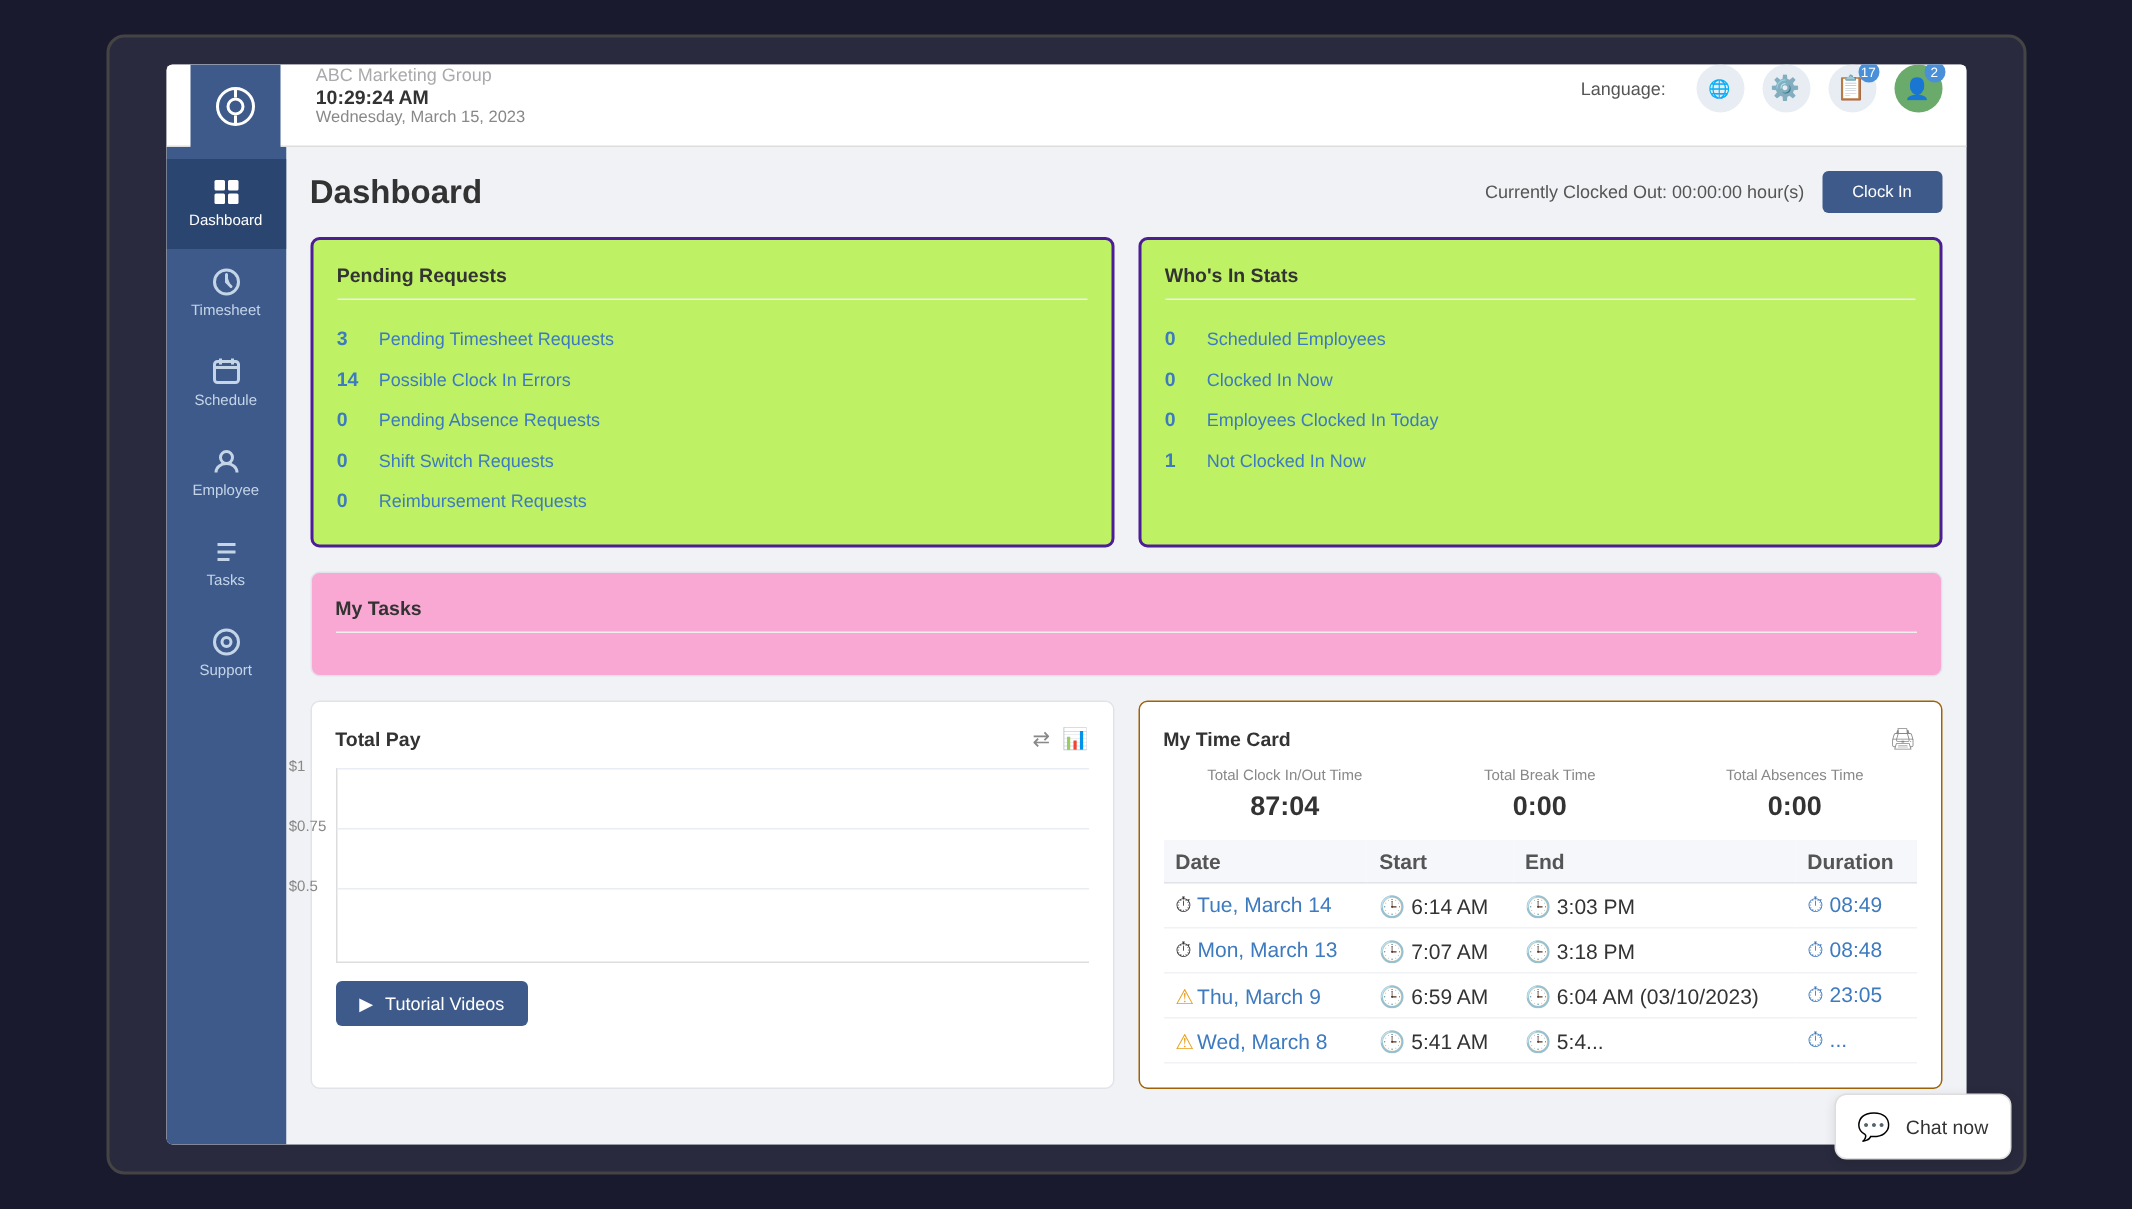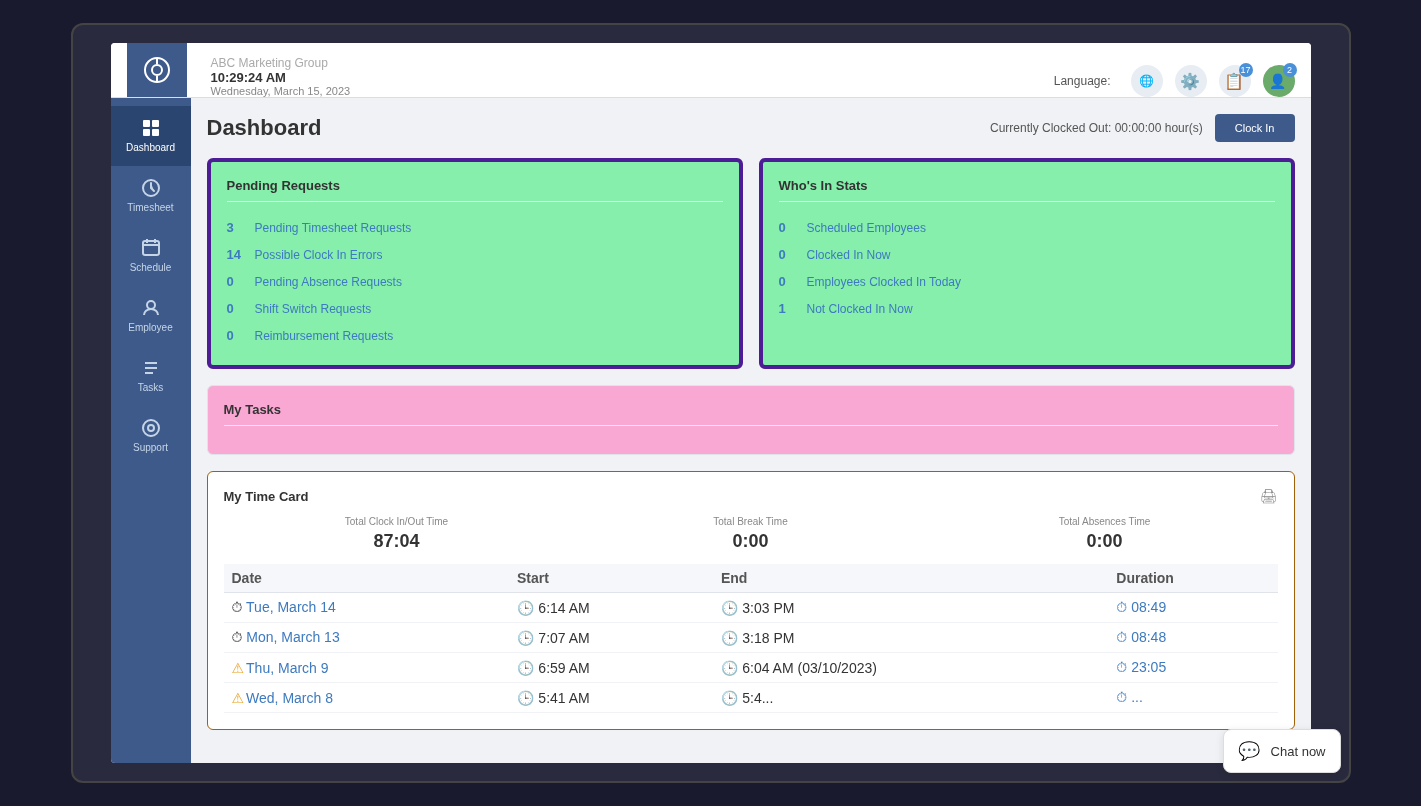--- a/index.html
+++ b/index.html
@@ -2,21 +2,21 @@
 <html><head>
   <meta charset="utf-8">
   <style>
     * { box-sizing: border-box; margin: 0; padding: 0; }
     body { font-family: -apple-system, BlinkMacSystemFont, 'Segoe UI', Arial, sans-serif; background: #1a1a2e; width: 1421px; height: 806px; overflow: hidden; display: flex; align-items: center; justify-content: center; }
 
     .laptop-wrapper { width: 1280px; height: 760px; background: #2a2a3e; border-radius: 12px; border: 2px solid #444; position: relative; display: flex; align-items: center; justify-content: center; }
     .screen { width: 1200px; height: 720px; background: #f0f2f5; border-radius: 4px; overflow: hidden; display: flex; flex-direction: column; }
 
     
-    .topbar { background: #fff; height: 55px; display: flex; align-items: flex-end; padding: 0 16px; border-bottom: 1px solid #ddd; flex-shrink: 0; }
+    .topbar { background: #fff; height: 55px; display: flex; align-items: flex-start; padding: 0 16px; border-bottom: 1px solid #ddd; flex-shrink: 0; }
     .topbar-logo { width: 60px; height: 55px; background: #3d5a8a; display: flex; align-items: center; justify-content: center; margin-right: 16px; flex-shrink: 0; }
     .topbar-logo svg { width: 28px; height: 28px; }
     .topbar-company { font-size: 12px; color: #aaa; font-weight: 500; }
     .topbar-datetime { margin-left: 8px; }
     .topbar-datetime .time { font-size: 13px; color: #333; font-weight: 600; }
     .topbar-datetime .date { font-size: 11px; color: #888; }
     .topbar-spacer { flex: 1; }
     .topbar-right { display: flex; align-items: center; gap: 12px; }
     .topbar-lang { display: flex; align-items: center; gap: 20px; font-size: 12px; color: #555; }
     .topbar-icon { width: 32px; height: 32px; border-radius: 50%; background: #e8edf3; display: flex; align-items: center; justify-content: center; cursor: pointer; position: relative; }
@@ -38,21 +38,21 @@
     .content { flex: 1; background: #f0f2f5; padding: 16px; overflow-y: auto; }
 
     
     .dash-header { display: flex; align-items: center; margin-bottom: 16px; }
     .dash-title { font-size: 22px; font-weight: 600; color: #333; flex: 1; }
     .clock-status { font-size: 12px; color: #555; margin-right: 12px; }
     .clock-in-btn { background: #3d5a8a; color: #fff; border: none; padding: 8px 20px; border-radius: 4px; font-size: 11px; cursor: pointer; font-weight: 500; }
 
     
     .cards-row { display: flex; gap: 16px; margin-bottom: 16px; }
-    .card { background: #86efac; border-radius: 6px; padding: 16px; border: 4px solid #4c1d95; }
+    .card { background: #bef264; border-radius: 6px; padding: 16px; border: 2px solid #4c1d95; }
     .card-half { flex: 1; }
     .card-title { font-size: 13px; font-weight: 600; color: #333; margin-bottom: 12px; border-bottom: 1px solid #eee; padding-bottom: 8px; }
 
     
     .request-item { display: flex; align-items: center; padding: 6px 0; font-size: 12px; gap: 12px; }
     .request-count { font-size: 13px; font-weight: 600; color: #3d7abf; min-width: 16px; }
     .request-label { color: #3d7abf; cursor: pointer; }
 
     
     .stat-item { display: flex; align-items: center; padding: 6px 0; font-size: 12px; gap: 12px; }
@@ -246,20 +246,41 @@
               </div>
           </div>
         </div>
 
         <div class="tasks-card">
           <div class="card-title">My Tasks</div>
         </div>
 
         <div class="bottom-row">
 
+          <div class="total-pay-card">
+            <div class="card-header">
+              <span class="card-header-title">Total Pay</span>
+              <div class="card-header-icons">
+                <span class="card-icon">⇄</span>
+                <span class="card-icon">📊</span>
+              </div>
+            </div>
+            <div class="chart-area">
+              <span class="chart-label" style="top: -6px;">$1</span>
+              <div class="chart-line" style="top: 0px;"></div>
+              <span class="chart-label" style="top: 34px;">$0.75</span>
+              <div class="chart-line" style="top: 40px;"></div>
+              <span class="chart-label" style="top: 74px;">$0.5</span>
+              <div class="chart-line" style="top: 80px;"></div>
+            </div>
+            <button class="tutorial-btn">
+              <span>▶</span>
+              <span>Tutorial Videos</span>
+            </button>
+          </div>
 
           <div class="my-timecard">
             <div class="card-header">
               <span class="card-header-title">My Time Card</span>
               <span class="card-icon">🖨</span>
             </div>
             <div class="timecard-stats" id="tc-stats">
                 <div class="tc-stat">
                   <div class="tc-stat-label">Total Clock In/Out Time</div>
                   <div class="tc-stat-value">87:04</div>

